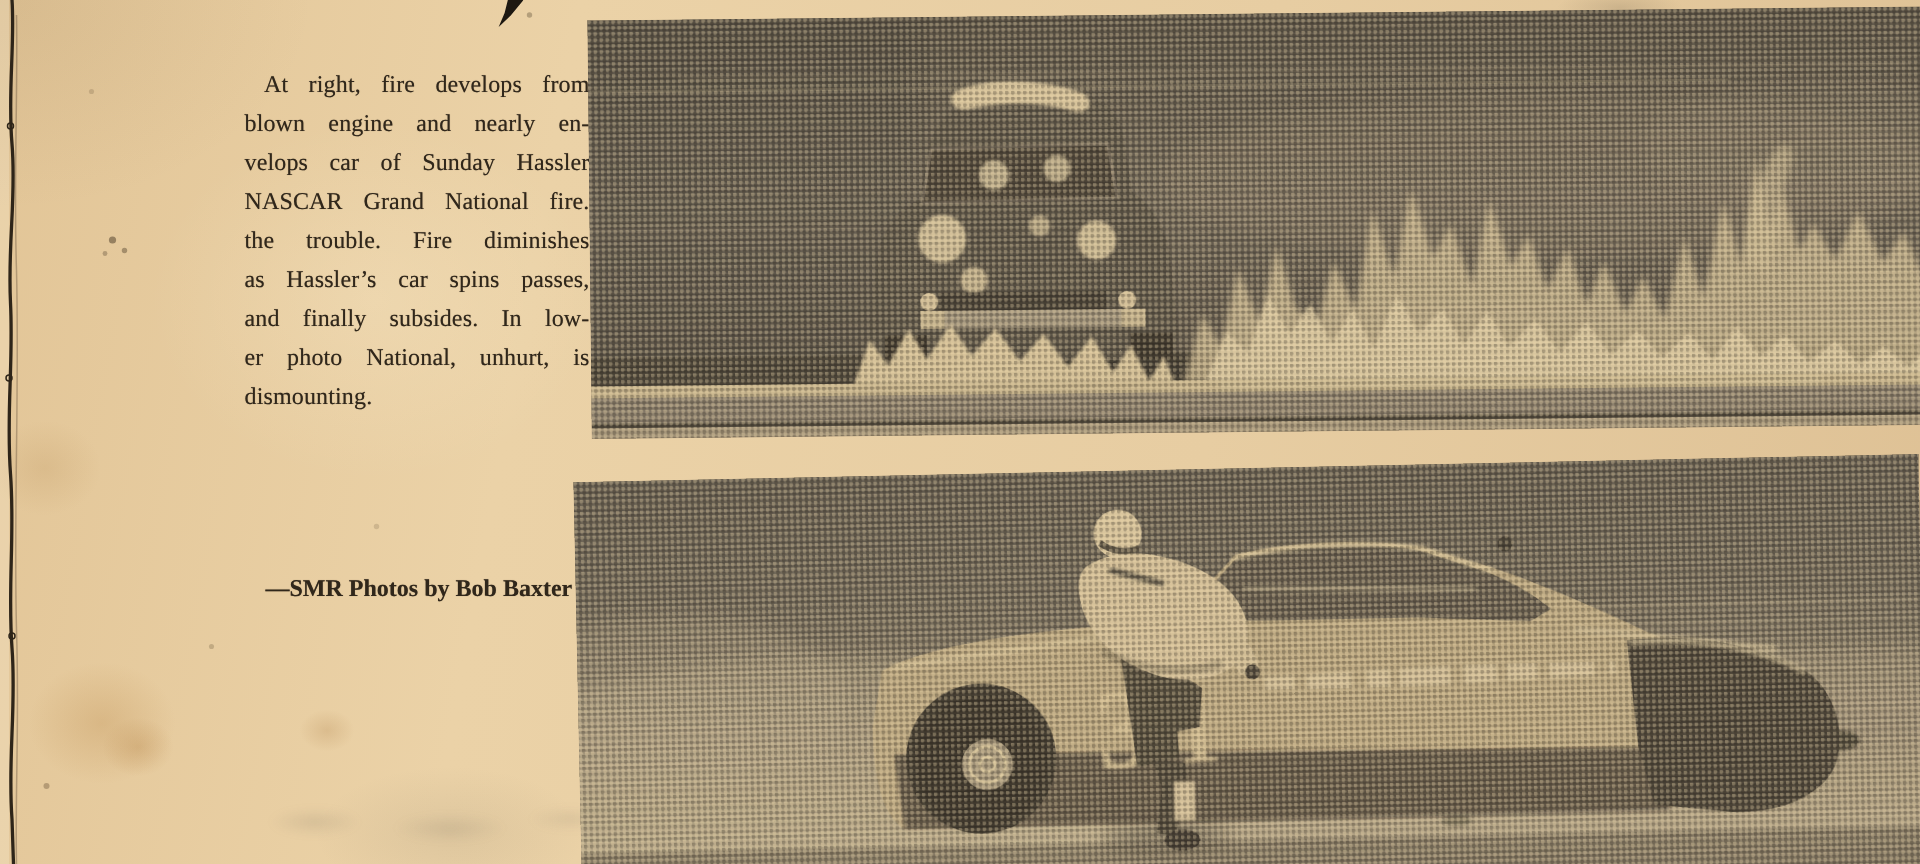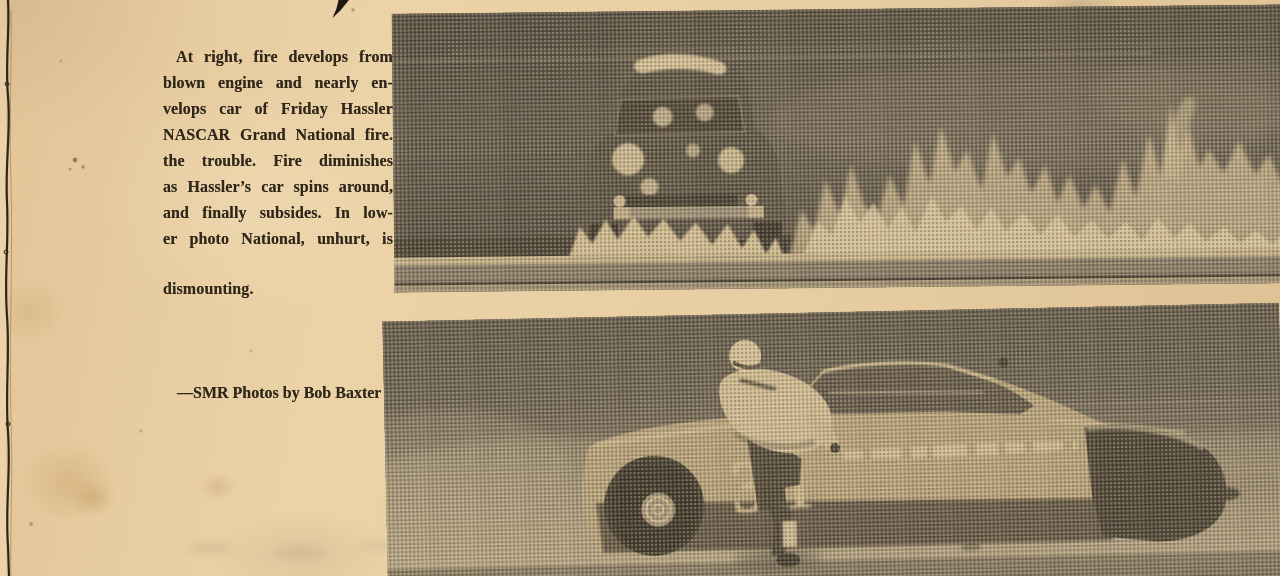--- a/index.html
+++ b/index.html
@@ -42,27 +42,27 @@
   
   .edge-svg{position:absolute;left:0;top:0;width:28px;height:576px;}
   
   .headline-frag{
     position:absolute;left:331px;top:0;width:18px;height:18px;background:#1d1811;
     clip-path:polygon(42% 0,100% 0,52% 58%,8% 100%,30% 48%);
   }
   
   .caption-block{
     position:absolute;left:163px;top:44px;width:230px;
-    color:#30271b;font-weight:bold;font-size:16px;line-height:26px;
+    color:#30271b;font-weight:normal;font-size:16px;line-height:26px;
     text-shadow:0 0 .5px rgba(43,33,20,.55);
     letter-spacing:.1px;
   }
   .cap-line{text-align:justify;text-align-last:justify;white-space:nowrap;}
   .cap-line.first{text-indent:13px;}
-  .cap-line.last{text-align-last:left;margin-top:24px;}
+  .cap-line.last{text-align-last:left;}
   .credit{
     position:absolute;left:177px;top:384px;width:260px;
     color:#30271b;font-weight:bold;font-size:16px;
     text-shadow:0 0 .5px rgba(43,33,20,.55);
   }
   
   .photo{position:absolute;overflow:hidden;box-shadow:inset 0 0 8px rgba(40,33,24,.45);}
   .photo-top{left:393px;top:9px;width:889px;height:279px;transform:rotate(-0.6deg);}
   .photo-bottom{left:385px;top:312px;width:897px;height:274px;transform:rotate(-1.2deg);}
   .photo svg{position:absolute;inset:0;filter:blur(.5px) contrast(.93) sepia(.10);}
@@ -92,24 +92,24 @@
   <circle cx="7" cy="84" r="2" fill="none" stroke="#2e2519" stroke-width="1"></circle>
   <circle cx="6" cy="252" r="2" fill="none" stroke="#2e2519" stroke-width="1"></circle>
   <circle cx="8" cy="424" r="2" fill="none" stroke="#2e2519" stroke-width="1"></circle>
 </svg>
 
 <div class="headline-frag"></div>
 
 <div class="caption-block">
   <div class="cap-line first">At right, fire develops from</div>
   <div class="cap-line">blown engine and nearly en-</div>
-  <div class="cap-line">velops car of Friday Hassler</div>
+  <div class="cap-line">velops car of Sunday Hassler</div>
   <div class="cap-line">NASCAR Grand National fire.</div>
   <div class="cap-line">the trouble. Fire diminishes</div>
-  <div class="cap-line">as Hassler’s car spins around,</div>
+  <div class="cap-line">as Hassler’s car spins passes,</div>
   <div class="cap-line">and finally subsides. In low-</div>
   <div class="cap-line">er photo National, unhurt, is</div>
   <div class="cap-line last">dismounting.</div>
 </div>
 
 <div class="credit">—SMR Photos by Bob Baxter</div>
 
 <div class="photo photo-top">
   <svg viewBox="0 0 889 279" preserveAspectRatio="none">
     <defs>

